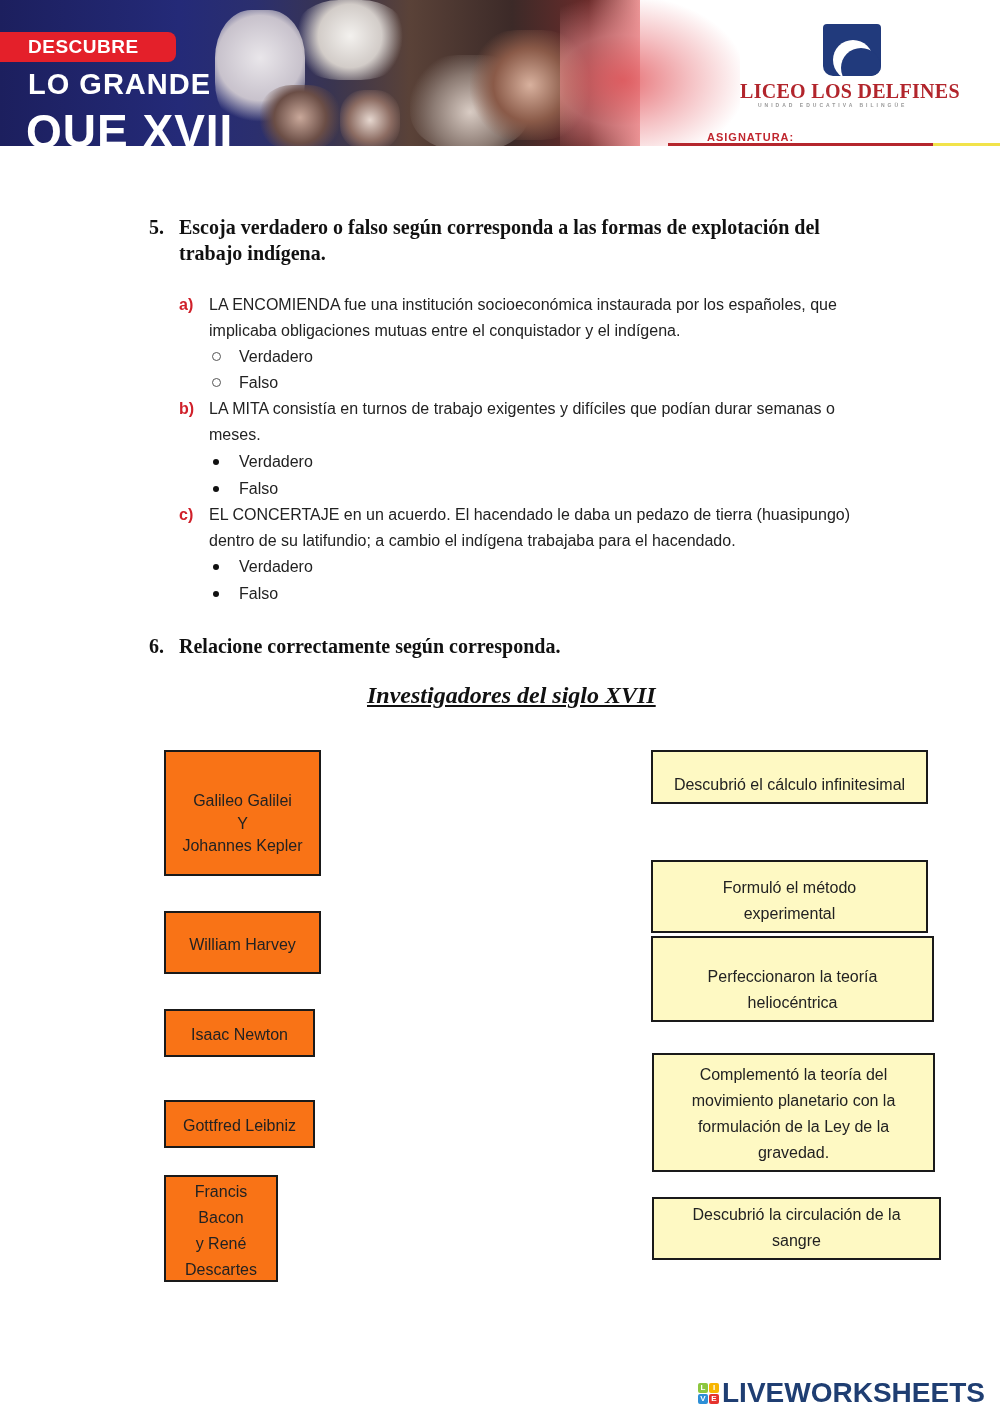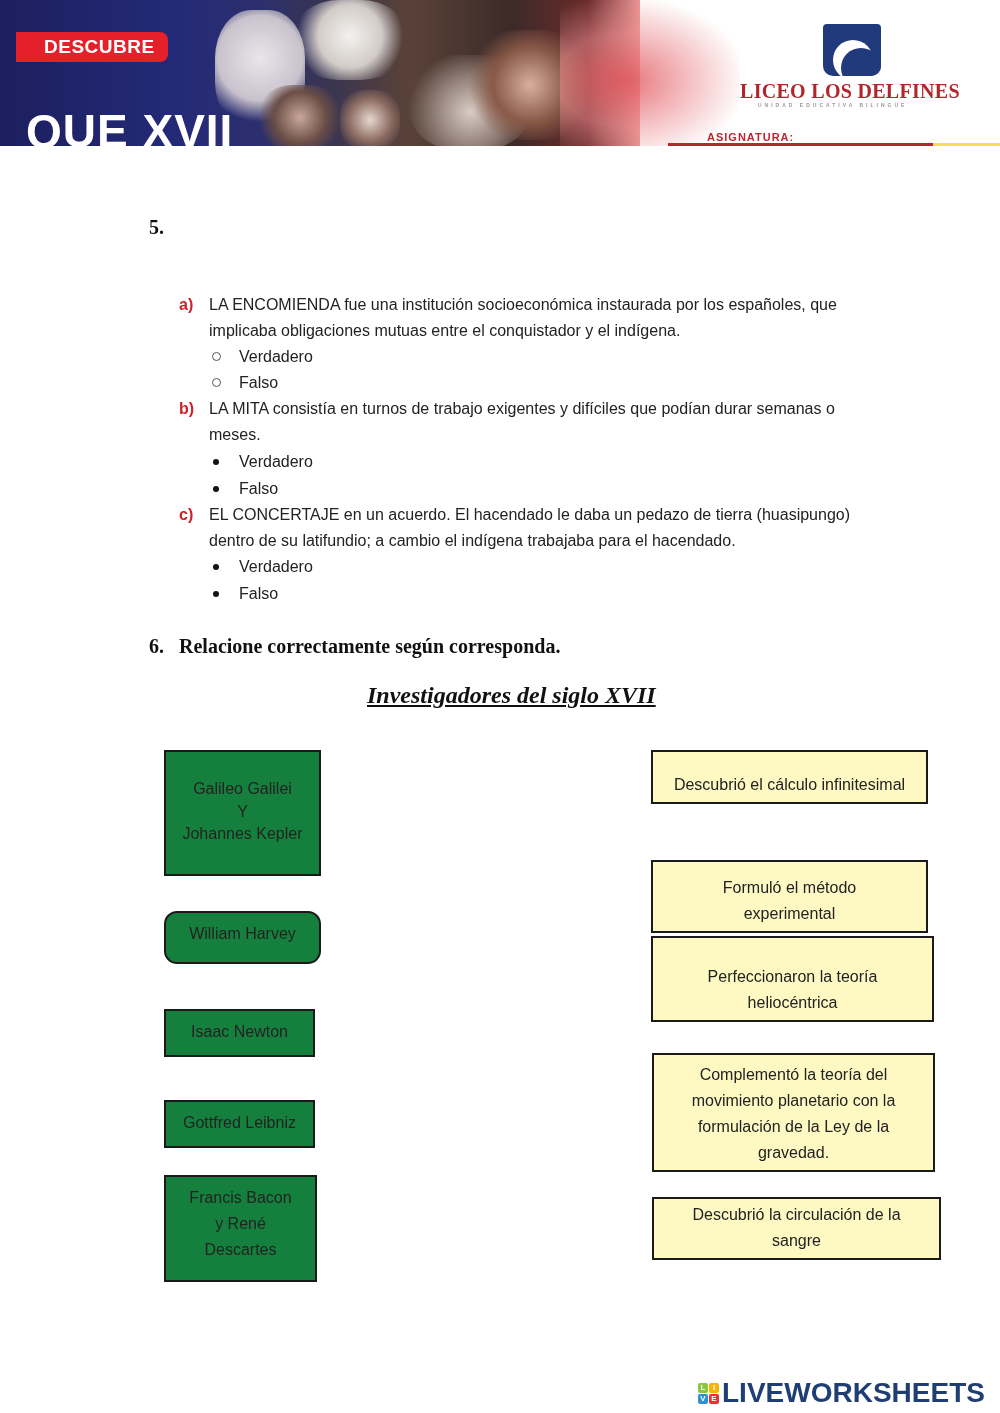--- a/index.html
+++ b/index.html
@@ -13,21 +13,21 @@
   .photo-blob { position: absolute; border-radius: 40%; }
   .pb1 { left: 215px; top: 10px; width: 90px; height: 120px; background: radial-gradient(circle at 50% 40%, #e9e6ea 0%, #c8c2cc 50%, rgba(0,0,0,0) 75%); }
   .pb2 { left: 295px; top: 0px; width: 110px; height: 80px; background: radial-gradient(circle at 50% 45%, #f3f1ee 0%, #d2ccc8 45%, rgba(0,0,0,0) 75%); }
   .pb3 { left: 260px; top: 85px; width: 80px; height: 65px; background: radial-gradient(circle at 50% 50%, #c9a89a 0%, #6b4e46 50%, rgba(0,0,0,0) 80%); }
   .pb4 { left: 340px; top: 90px; width: 60px; height: 60px; background: radial-gradient(circle at 50% 50%, #e6d7cf 0%, #8c6c62 50%, rgba(0,0,0,0) 80%); }
   .pb5 { left: 470px; top: 30px; width: 120px; height: 110px; background: radial-gradient(circle at 50% 50%, #d8b19e 0%, #8a5a48 45%, rgba(0,0,0,0) 75%); }
   .pb6 { left: 410px; top: 55px; width: 120px; height: 95px; background: radial-gradient(circle at 50% 60%, #d9ccc4 0%, #8b7a72 45%, rgba(0,0,0,0) 75%); }
   .redmist { position: absolute; left: 560px; top: 0; width: 180px; height: 146px;
     background: radial-gradient(ellipse at 35% 55%, rgba(226,90,95,0.85) 0%, rgba(236,140,145,0.55) 40%, rgba(255,255,255,0) 75%); }
 
-  .descubre { position: absolute; left: 16px; top: 32px; width: 152px; height: 30px; background: #e4202a;
+  .descubre { position: absolute; left: 0; top: 32px; width: 176px; height: 30px; background: #e4202a;
     border-radius: 0 8px 8px 0; color: #ffffff; font-weight: bold; font-size: 19px; letter-spacing: 0.5px;
     padding-left: 28px; line-height: 30px; }
   .lo-grande { position: absolute; left: 28px; top: 68px; color: #ffffff; font-weight: bold; font-size: 29px; letter-spacing: 1px; }
   .que-eres { position: absolute; left: 26px; top: 108px; color: #ffffff; font-weight: bold; font-size: 46px; letter-spacing: 1px; line-height: 46px; }
 
   .logo-mark { position: absolute; left: 823px; top: 24px; width: 58px; height: 52px; background: #213a7c; border-radius: 4px 4px 10px 10px; overflow: hidden; }
   .logo-mark .wave { position: absolute; left: 10px; top: 16px; width: 40px; height: 40px; border-radius: 50%; background: #ffffff; }
   .logo-mark .wave2 { position: absolute; left: 18px; top: 24px; width: 40px; height: 40px; border-radius: 50%; background: #213a7c; }
   .school-name { position: absolute; left: 740px; top: 80px; color: #b2252c; font-family: "Liberation Serif", serif; font-weight: bold; font-size: 20px; letter-spacing: 0.3px; }
   .school-sub { position: absolute; left: 758px; top: 102px; color: #999999; font-size: 5px; letter-spacing: 3px; font-weight: bold; }
@@ -47,21 +47,21 @@
   .opt { position: absolute; font-size: 16px; color: #222; line-height: 26px; }
   .opt-mark { position: absolute; left: 0; width: 14px; text-align: center; }
   .opt-mark.circle::before { content: ""; display: inline-block; width: 7px; height: 7px; border: 1px solid #555; border-radius: 50%; vertical-align: middle; margin-top: -2px; }
   .opt-mark.dot::before { content: ""; display: inline-block; width: 6px; height: 6px; background: #111; border-radius: 50%; vertical-align: middle; margin-top: -2px; }
   .opt-label { position: absolute; left: 30px; white-space: nowrap; cursor: pointer; }
 
   .section-title { position: absolute; left: 367px; top: 682px; font-family: "Liberation Serif", serif; font-weight: bold; font-size: 24px; text-decoration: underline; color: #111; font-style: italic; }
 
   
   .box { position: absolute; border: 2px solid #1a1a1a; display: flex; align-items: center; justify-content: center; text-align: center; font-size: 16px; line-height: 26px; color: #222; padding: 4px 8px; }
-  .box.green { background: #15803d; align-items: flex-start; padding-top: 8px; }
+  .box.green { background: #f97316; align-items: center; padding-top: 8px; }
   .box.pink { background: #fef9c3; align-items: flex-end; }
   .box-text { white-space: pre-line; }
 
   
   .lw-logo { position: absolute; left: 698px; top: 1379px; display: flex; align-items: center; }
   .lw-tiles { display: grid; grid-template-columns: 10px 10px; grid-template-rows: 10px 10px; gap: 1px; margin-right: 3px; }
   .lw-tile { font-size: 8px; font-weight: bold; color: #fff; text-align: center; line-height: 10px; border-radius: 2px; }
   .lw-text { font-weight: bold; font-size: 28px; color: #1f3e72; letter-spacing: 0px; line-height: 28px; }
 </style>
 </head>
@@ -71,35 +71,37 @@
   <div class="banner-left">
     <div class="photo-blob pb1"></div>
     <div class="photo-blob pb2"></div>
     <div class="photo-blob pb3"></div>
     <div class="photo-blob pb4"></div>
     <div class="photo-blob pb6"></div>
     <div class="photo-blob pb5"></div>
   </div>
   <div class="redmist"></div>
   <div class="descubre">DESCUBRE</div>
+  <div class="lo-grande">LO GRANDE</div>
   <div class="que-eres">QUE XVII</div>
 
   <div class="logo-mark">
     <div class="wave"></div>
       <div class="wave2"></div>
   </div>
   <div class="school-name">LICEO LOS DELFINES</div>
   <div class="school-sub">UNIDAD EDUCATIVA BILINGÜE</div>
   <div class="asignatura">ASIGNATURA:</div>
   <div class="asig-rule"></div>
   <div class="asig-rule-y"></div>
 </div>
 
 <div class="q-title" style="left:149px; top:214px; width:720px; height:56px;">
   <span class="q-num">5.</span>
+  <span class="q-text">Escoja verdadero o falso según corresponda a las formas de explotación del trabajo indígena.</span>
 </div>
 
 <div class="item" style="left:179px; top:292px; width:720px; height:52px;">
   <span class="item-letter">a)</span>
   <span class="item-text">LA ENCOMIENDA fue una institución socioeconómica instaurada por los españoles, que implicaba obligaciones mutuas entre el conquistador y el indígena.</span>
 </div>
 <div class="opt" style="left:209px; top:344px;">
   <span class="opt-mark circle"></span>
   <span class="opt-label">Verdadero</span>
 </div>
@@ -139,30 +141,30 @@
   <span class="q-text">Relacione correctamente según corresponda.</span>
 </div>
 
 <div class="section-title">Investigadores del siglo XVII</div>
 
 <div class="box green" style="left:164px; top:750px; width:157px; height:126px; padding-top:26px;">
   <span class="box-text" style="line-height:22.5px;">Galileo Galilei
 Y
 Johannes Kepler</span>
 </div>
-<div class="box green" style="left:164px; top:911px; width:157px; height:53px;border-radius:13px;">
+<div class="box green" style="left:164px; top:911px; width:157px; height:63px;">
   <span class="box-text">William Harvey</span>
 </div>
 <div class="box green" style="left:164px; top:1009px; width:151px; height:48px;">
   <span class="box-text">Isaac Newton</span>
 </div>
 <div class="box green" style="left:164px; top:1100px; width:151px; height:48px;">
   <span class="box-text">Gottfred Leibniz</span>
 </div>
-<div class="box green" style="left:164px; top:1175px; width:153px; height:107px;">
+<div class="box green" style="left:164px; top:1175px; width:114px; height:107px;">
   <span class="box-text">Francis Bacon
 y René
 Descartes</span>
 </div>
 
 <div class="box pink" style="left:651px; top:750px; width:277px; height:54px;">
   <span class="box-text">Descubrió el cálculo infinitesimal</span>
 </div>
 <div class="box pink" style="left:651px; top:828px; width:277px; height:73px;margin-top:32px;">
   <span class="box-text">Formuló  el método

